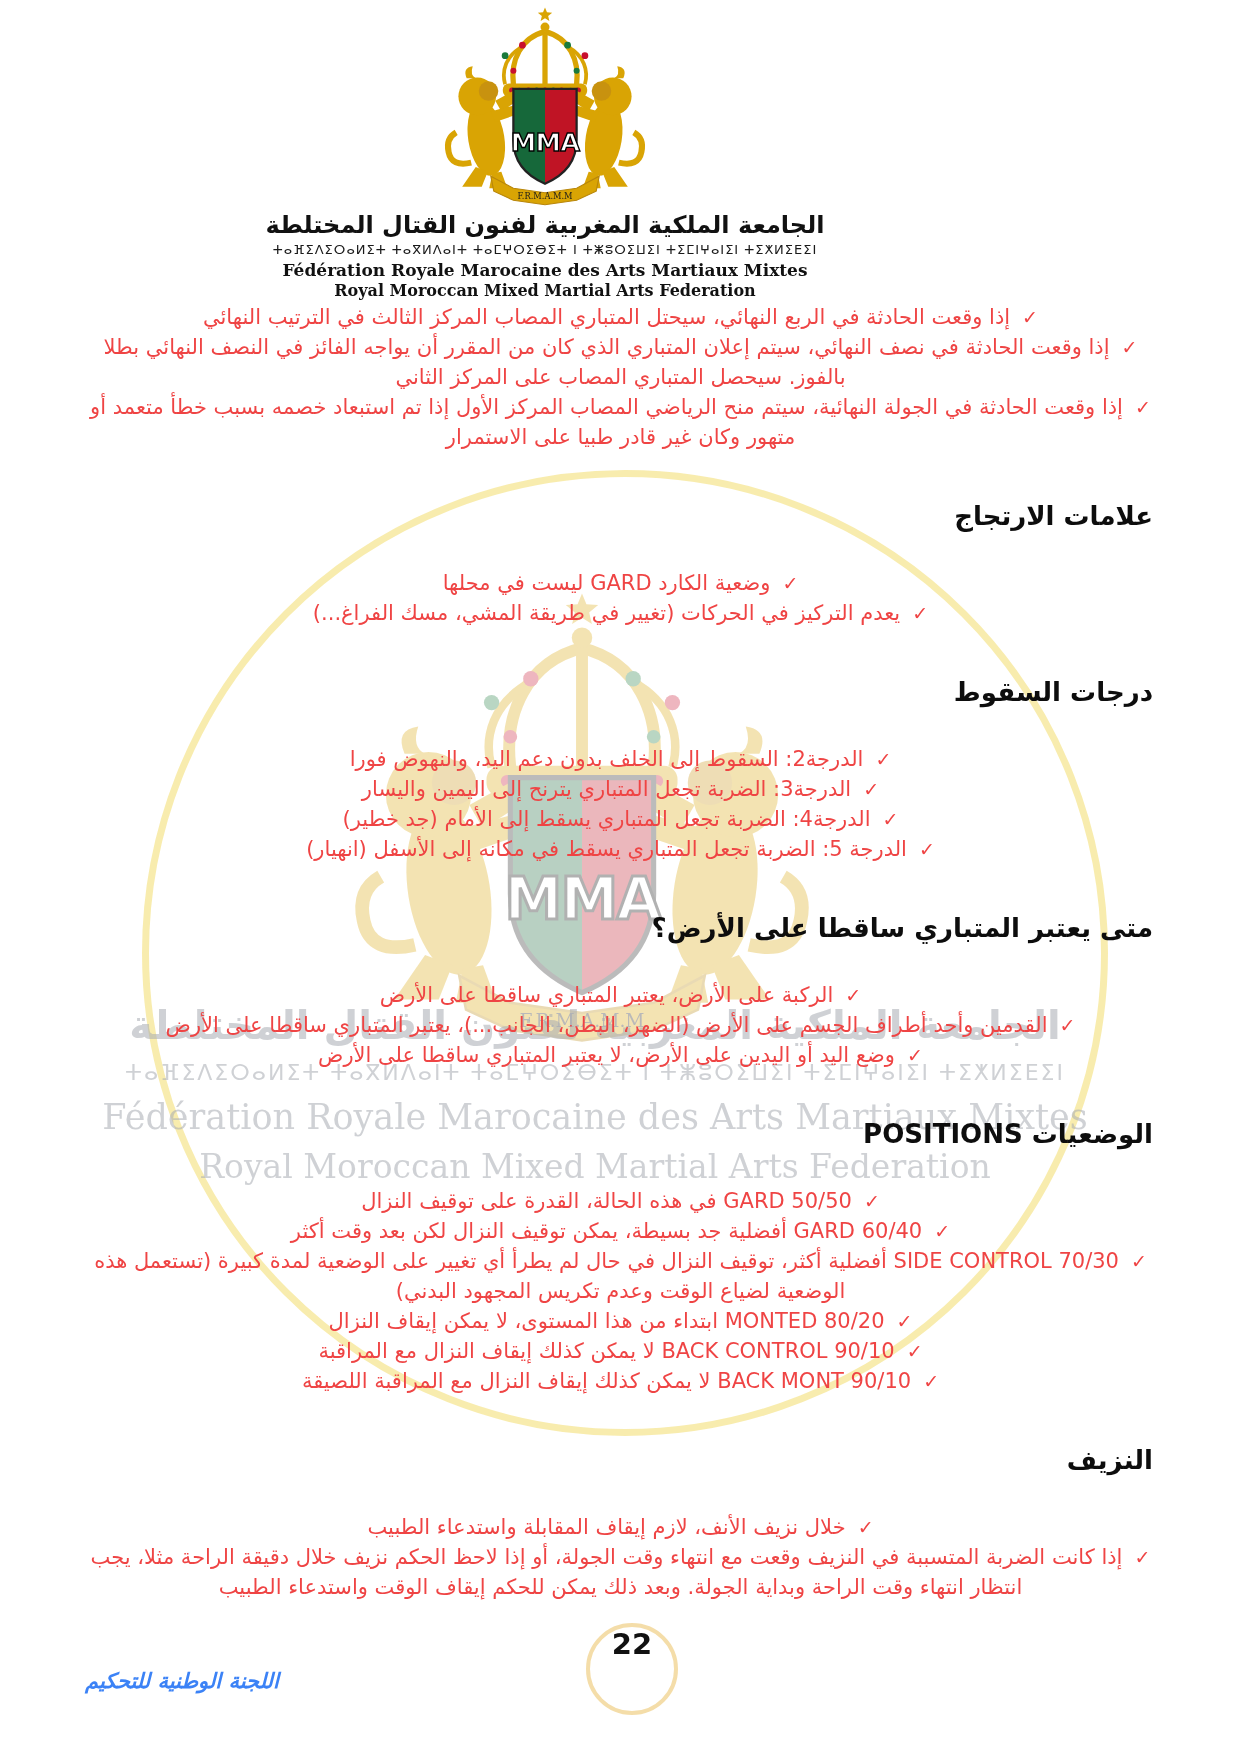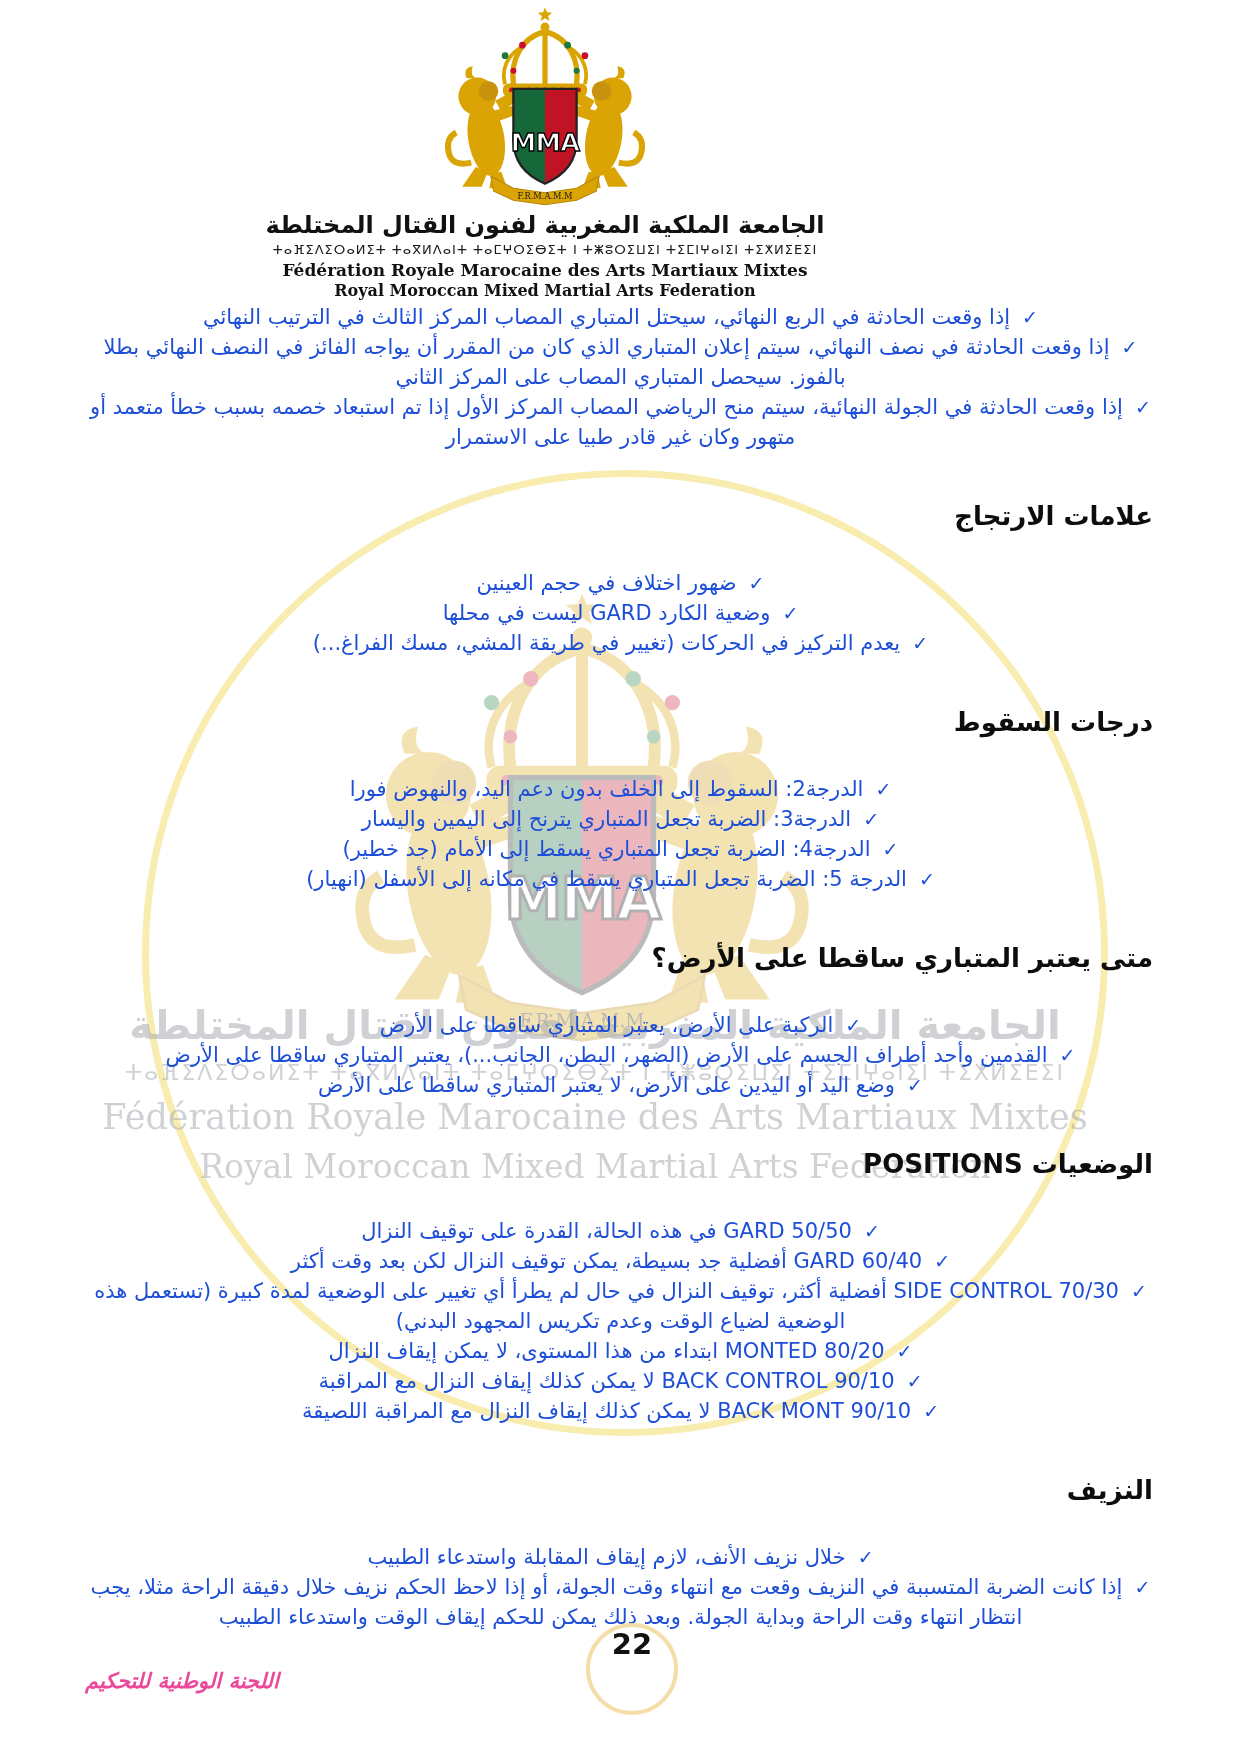--- a/index.html
+++ b/index.html
@@ -22,27 +22,27 @@
   .logo-slot{display:flex;justify-content:center;}
   .logo-slot svg{width:256px;height:auto;display:block;}
   .org-ar{font-size:24px;font-weight:bold;color:#111;margin-top:2px;}
   .org-tif{font-size:13px;color:#1a1a1a;letter-spacing:1px;margin-top:3px;direction:ltr;}
   .org-fr{font-size:17px;font-weight:bold;font-family:"DejaVu Serif",serif;color:#111;margin-top:3px;direction:ltr;}
   .org-en{font-size:16px;font-weight:bold;font-family:"DejaVu Serif",serif;color:#111;margin-top:1px;direction:ltr;}
 
   
   main{position:relative;z-index:1;margin-top:2px;}
   .checklist{list-style:none;margin:0;padding:0 88px;}
-  .checklist li{text-align:center;font-size:21px;line-height:30px;color:#1d4ed8;}
+  .checklist li{text-align:center;font-size:21px;line-height:30px;color:#ef4444;}
   .check{font-weight:bold;margin-left:12px;font-size:19px;}
   .section-title{text-align:right;padding:0 88px;margin:46px 0 34px 0;font-size:26px;line-height:36px;font-weight:bold;color:#0d0d0d;}
 
   
   footer{position:absolute;inset:auto 0 0 0;z-index:1;}
-  .committee{position:absolute;left:85px;bottom:62px;font-size:21px;font-weight:bold;font-style:italic;color:#ec4899;direction:rtl;}
+  .committee{position:absolute;left:85px;bottom:62px;font-size:21px;font-weight:bold;font-style:italic;color:#3b82f6;direction:rtl;}
   .page-badge{position:absolute;left:586px;bottom:40px;width:84px;height:84px;border:4px solid rgba(243,217,160,0.9);border-radius:50%;display:flex;align-items:flex-start;justify-content:center;}
   .page-num{font-size:29px;font-weight:bold;color:#111;font-family:"DejaVu Sans",sans-serif;}
 
   .gold{fill:#D9A404;}
 </style>
 </head>
 <body>
 
 <div class="page">
 
@@ -210,21 +210,20 @@
   </header>
 
   <main id="content">
       <ul class="checklist">
         <li><span class="check">✓</span><span>إذا وقعت الحادثة في الربع النهائي، سيحتل المتباري المصاب المركز الثالث في الترتيب النهائي</span></li>
         <li><span class="check">✓</span><span>إذا وقعت الحادثة في نصف النهائي، سيتم إعلان المتباري الذي كان من المقرر أن يواجه الفائز في النصف النهائي بطلا بالفوز. سيحصل المتباري المصاب على المركز الثاني</span></li>
         <li><span class="check">✓</span><span>إذا وقعت الحادثة في الجولة النهائية، سيتم منح الرياضي المصاب المركز الأول إذا تم استبعاد خصمه بسبب خطأ متعمد أو متهور وكان غير قادر طبيا على الاستمرار</span></li>
       </ul>
       <h2 class="section-title">علامات الارتجاج</h2>
       <ul class="checklist">
-        <li><span class="check">✓</span><span>ضهور اختلاف في حجم العينين</span></li>
         <li><span class="check">✓</span><span>وضعية الكارد GARD ليست في محلها</span></li>
         <li><span class="check">✓</span><span>يعدم التركيز في الحركات (تغيير في طريقة المشي، مسك الفراغ...)</span></li>
       </ul>
       <h2 class="section-title">درجات السقوط</h2>
       <ul class="checklist">
         <li><span class="check">✓</span><span>الدرجة2: السقوط إلى الخلف بدون دعم اليد، والنهوض فورا</span></li>
         <li><span class="check">✓</span><span>الدرجة3: الضربة تجعل المتباري يترنح إلى اليمين واليسار</span></li>
         <li><span class="check">✓</span><span>الدرجة4: الضربة تجعل المتباري يسقط إلى الأمام (جد خطير)</span></li>
         <li><span class="check">✓</span><span>الدرجة 5: الضربة تجعل المتباري يسقط في مكانه إلى الأسفل (انهيار)</span></li>
       </ul>

